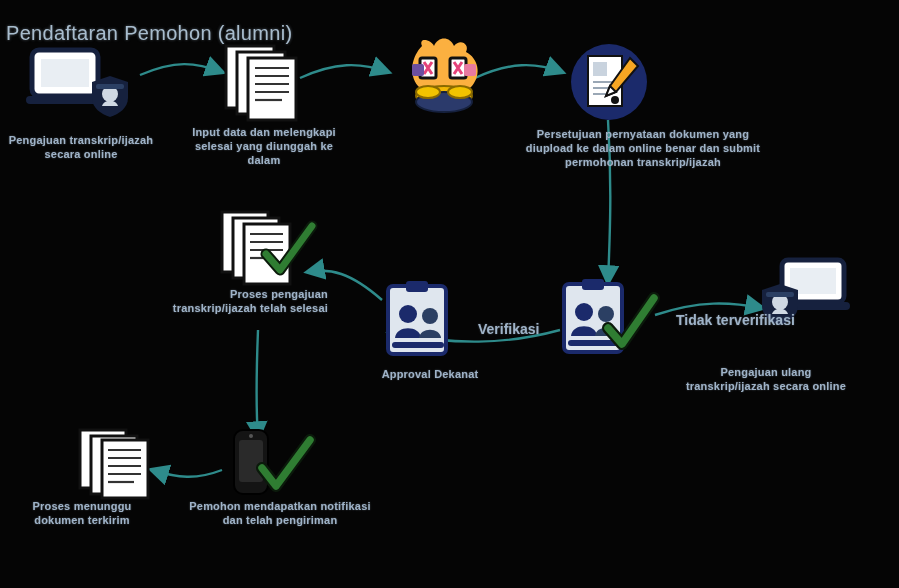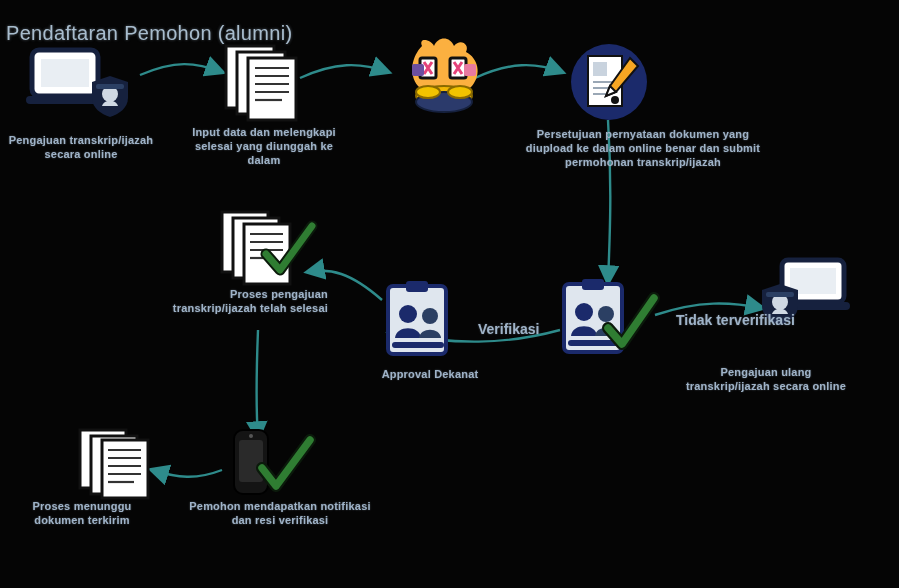--- a/index.html
+++ b/index.html
@@ -180,21 +180,21 @@
     <svg width="96" height="74" viewBox="0 0 96 74">
       <g>
         <rect x="12" y="2" width="34" height="64" rx="9" fill="#141414" stroke="#000" stroke-width="2"></rect>
         <rect x="17" y="12" width="24" height="42" rx="3" fill="#2a2a2a"></rect>
         <circle cx="29" cy="8" r="2" fill="#555"></circle>
       </g>
       <path d="M40,40 L54,58 L88,12" fill="none" stroke="#0b1a0b" stroke-width="12" stroke-linecap="round" stroke-linejoin="round"></path>
       <path d="M40,40 L54,58 L88,12" fill="none" stroke="#2f7d32" stroke-width="7.5" stroke-linecap="round" stroke-linejoin="round"></path>
     </svg>
   </div>
-  <div class="cap" style="left:182px;top:500px;width:196px;">Pemohon mendapatkan notifikasi dan resi verifikasi</div>
+  <div class="cap" style="left:182px;top:500px;width:196px;">Pemohon mendapatkan notifikasi dan telah pengiriman</div>
 
   <div class="node" style="left:78px;top:428px;">
     <svg width="80" height="72" viewBox="0 0 80 72">
       <rect x="2" y="2" width="46" height="58" fill="#fff" stroke="#111" stroke-width="3"></rect>
       <rect x="13" y="8" width="46" height="58" fill="#fff" stroke="#111" stroke-width="3"></rect>
       <rect x="24" y="12" width="46" height="58" fill="#fff" stroke="#111" stroke-width="3"></rect>
       <g stroke="#333" stroke-width="2.2">
         <line x1="30" y1="22" x2="63" y2="22"></line>
         <line x1="30" y1="30" x2="63" y2="30"></line>
         <line x1="30" y1="38" x2="63" y2="38"></line>

